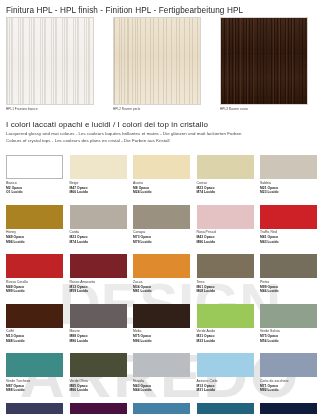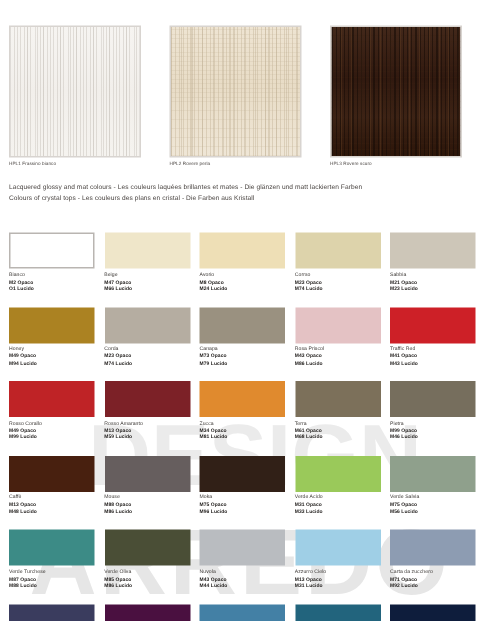--- a/index.html
+++ b/index.html
@@ -135,37 +135,39 @@
   }
 </style>
 </head>
 <body>
 
 <div class="page">
 
   <div class="watermark2">DESIGN</div>
   <div class="watermark">ARREDO</div>
 
+  <div class="hpl-title">Finitura HPL - HPL finish - Finition HPL - Fertigbearbeitung HPL</div>
 
   <div class="hpl-row">
     <div class="hpl-cell c0">
       <div class="hpl-swatch tex-frassino"></div>
       <div class="hpl-caption">HPL1 Frassino bianco</div>
     </div>
     <div class="hpl-cell c1">
       <div class="hpl-swatch tex-rovere"></div>
       <div class="hpl-caption">HPL2 Rovere perla</div>
     </div>
     <div class="hpl-cell c2">
       <div class="hpl-swatch tex-scuro"></div>
       <div class="hpl-caption">HPL3 Rovere scuro</div>
     </div>
   </div>
 
   <div class="lacq">
+    <div class="lacq-title">I colori laccati opachi e lucidi / I colori dei top in cristallo</div>
     <div class="lacq-sub">Lacquered glossy and mat colours - Les couleurs laquées brillantes et mates - Die glänzen und matt lackierten Farben</div>
     <div class="lacq-sub2">Colours of crystal tops - Les couleurs des plans en cristal - Die Farben aus Kristall</div>
   </div>
 
   <div class="grid" id="color-grid">
       <div class="grid-row">
         <div class="cell k0">
           <div class="sw outline" style="background: rgb(255, 255, 255);"></div>
           <div class="cap">
             <div class="nm">Bianco</div>

